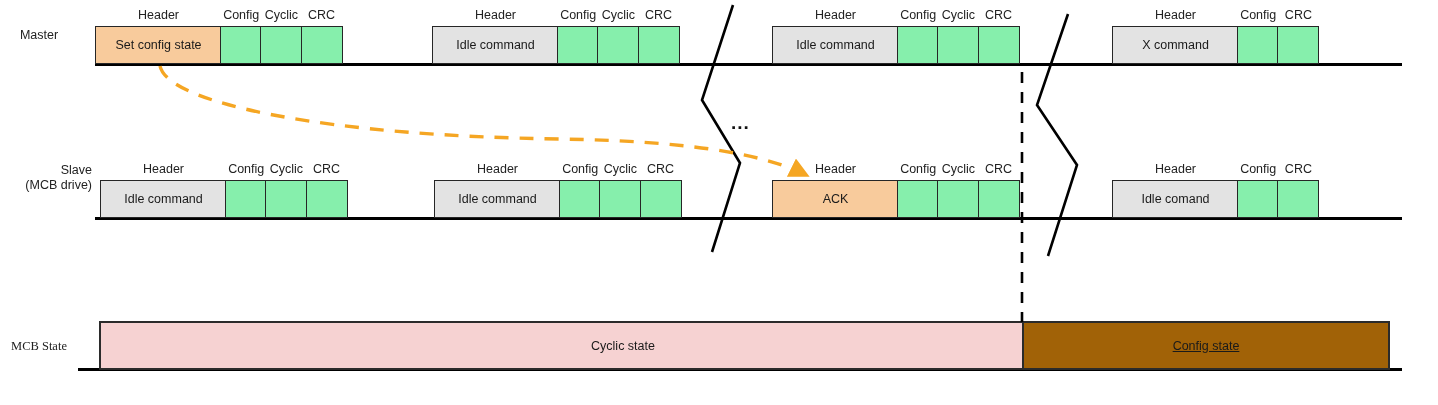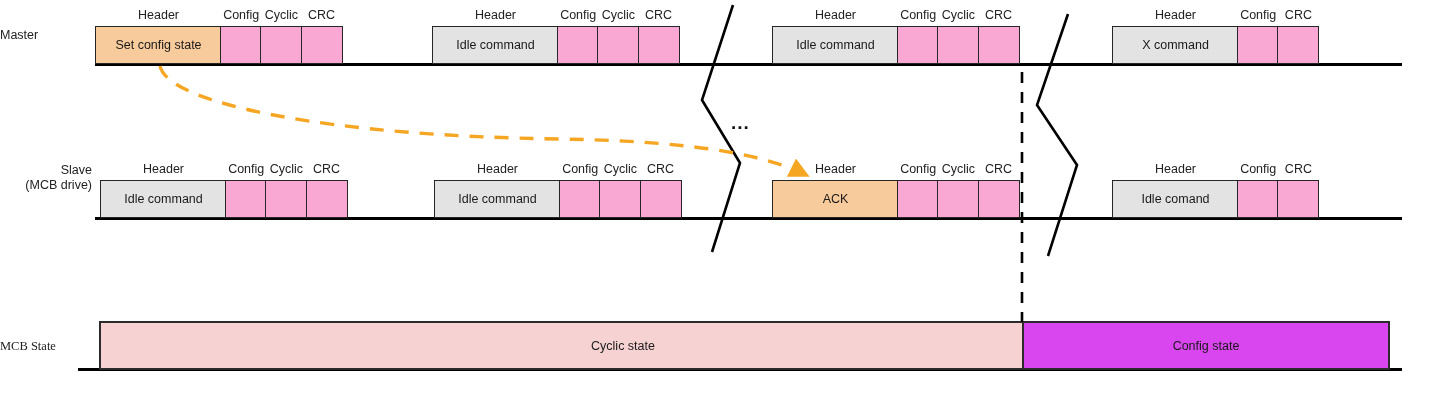--- a/index.html
+++ b/index.html
@@ -17,21 +17,21 @@
     height: 405px;
     overflow: hidden;
     background: #ffffff;
   }
 
   
   .row-label {
     position: absolute;
     font-size: 12.5px;
     color: #222;
-    text-align: left;
+    text-align: center;
     line-height: 15px;
     white-space: nowrap;
   }
   .row-label.center {
     text-align: center;
   }
 
   
   .baseline {
     position: absolute;
@@ -60,21 +60,21 @@
   }
   .cell:first-child { margin-left: 0; }
   .cell.header-cell {
     width: 127px;
   }
   .cell.small-cell {
     width: 42px;
   }
   .cell.fill-grey { background: #e3e3e3; }
   .cell.fill-orange { background: #f8cb9c; }
-  .cell.fill-white  { background: #f9a8d4; }
+  .cell.fill-white  { background: #86efac; }
 
   .cell-caption {
     position: absolute;
     bottom: 100%;
     left: 50%;
     transform: translateX(-50%);
     margin-bottom: 5px;
     font-size: 12.5px;
     color: #222;
     white-space: nowrap;
@@ -87,21 +87,21 @@
     box-sizing: border-box;
     border: 2px solid #2b2b2b;
     height: 49px;
     display: flex;
     align-items: center;
     justify-content: center;
     font-size: 12.5px;
     color: #1a1a1a;
   }
   .state-cyclic { background: #f6d2d2; }
-  .state-config { background: #d946ef; }
+  .state-config { background: #a16207; text-decoration: underline; }
 
   
   .ellipsis {
     position: absolute;
     font-size: 19px;
     font-weight: bold;
     letter-spacing: 1px;
     color: #111;
     line-height: 1;
   }

